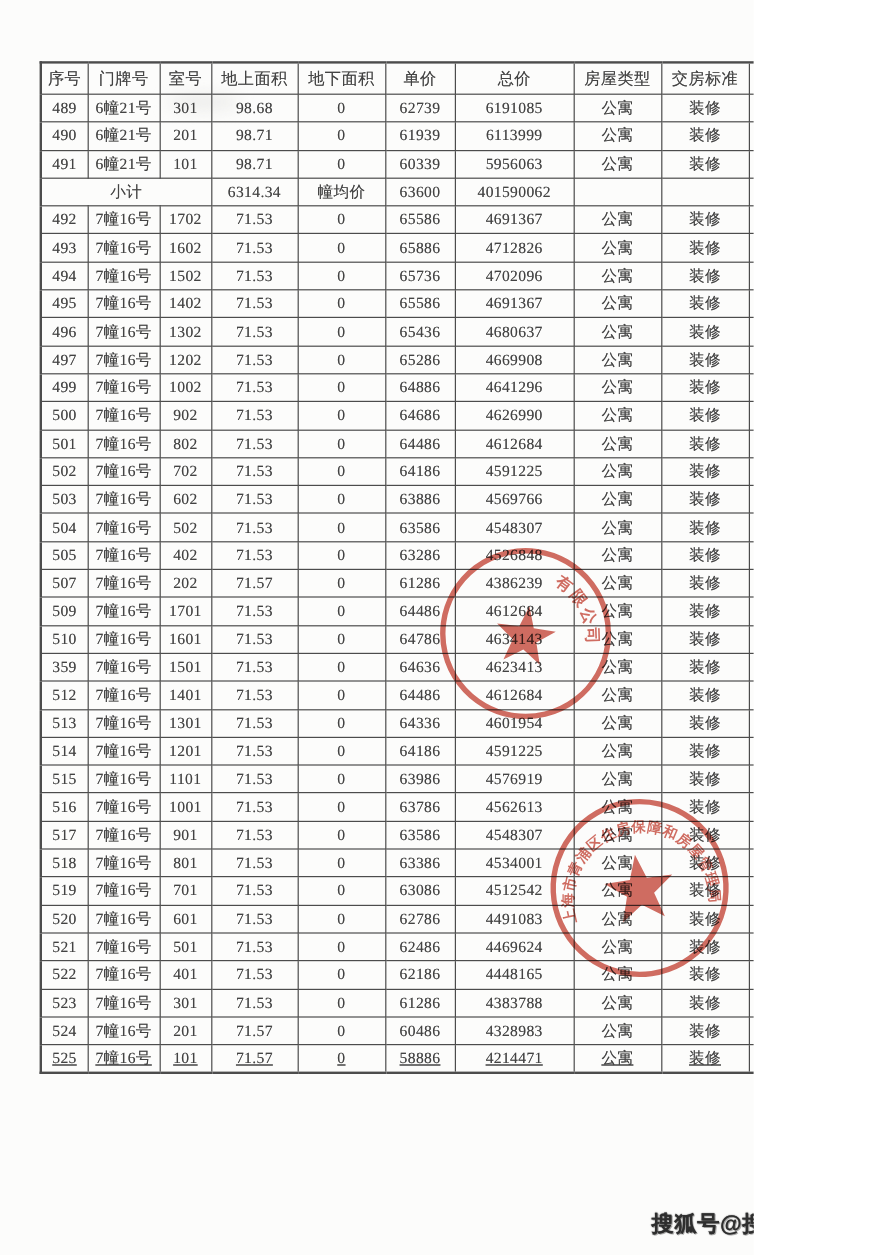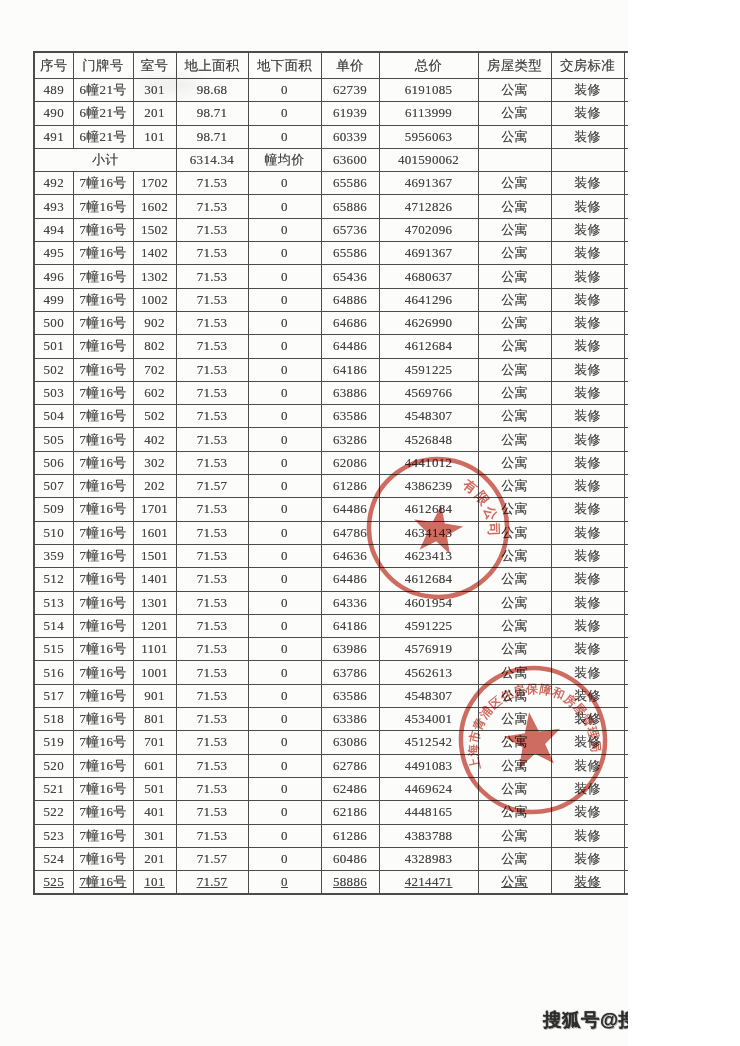--- a/index.html
+++ b/index.html
@@ -203,20 +203,32 @@
           <td>1302</td>
           <td>71.53</td>
           <td>0</td>
           <td>65436</td>
           <td>4680637</td>
           <td>公寓</td>
           <td>装修</td>
           <td></td>
         </tr>
         <tr>
+          <td>497</td>
+          <td>7幢16号</td>
+          <td>1202</td>
+          <td>71.53</td>
+          <td>0</td>
+          <td>65286</td>
+          <td>4669908</td>
+          <td>公寓</td>
+          <td>装修</td>
+          <td></td>
+        </tr>
+        <tr>
           <td>499</td>
           <td>7幢16号</td>
           <td>1002</td>
           <td>71.53</td>
           <td>0</td>
           <td>64886</td>
           <td>4641296</td>
           <td>公寓</td>
           <td>装修</td>
           <td></td>
@@ -282,32 +294,20 @@
           <td></td>
         </tr>
         <tr>
           <td>505</td>
           <td>7幢16号</td>
           <td>402</td>
           <td>71.53</td>
           <td>0</td>
           <td>63286</td>
           <td>4526848</td>
-          <td>公寓</td>
-          <td>装修</td>
-          <td></td>
-        </tr>
-        <tr>
-          <td>506</td>
-          <td>7幢16号</td>
-          <td>302</td>
-          <td>71.53</td>
-          <td>0</td>
-          <td>62086</td>
-          <td>4441012</td>
           <td>公寓</td>
           <td>装修</td>
           <td></td>
         </tr>
         <tr>
           <td>507</td>
           <td>7幢16号</td>
           <td>202</td>
           <td>71.57</td>
           <td>0</td>

